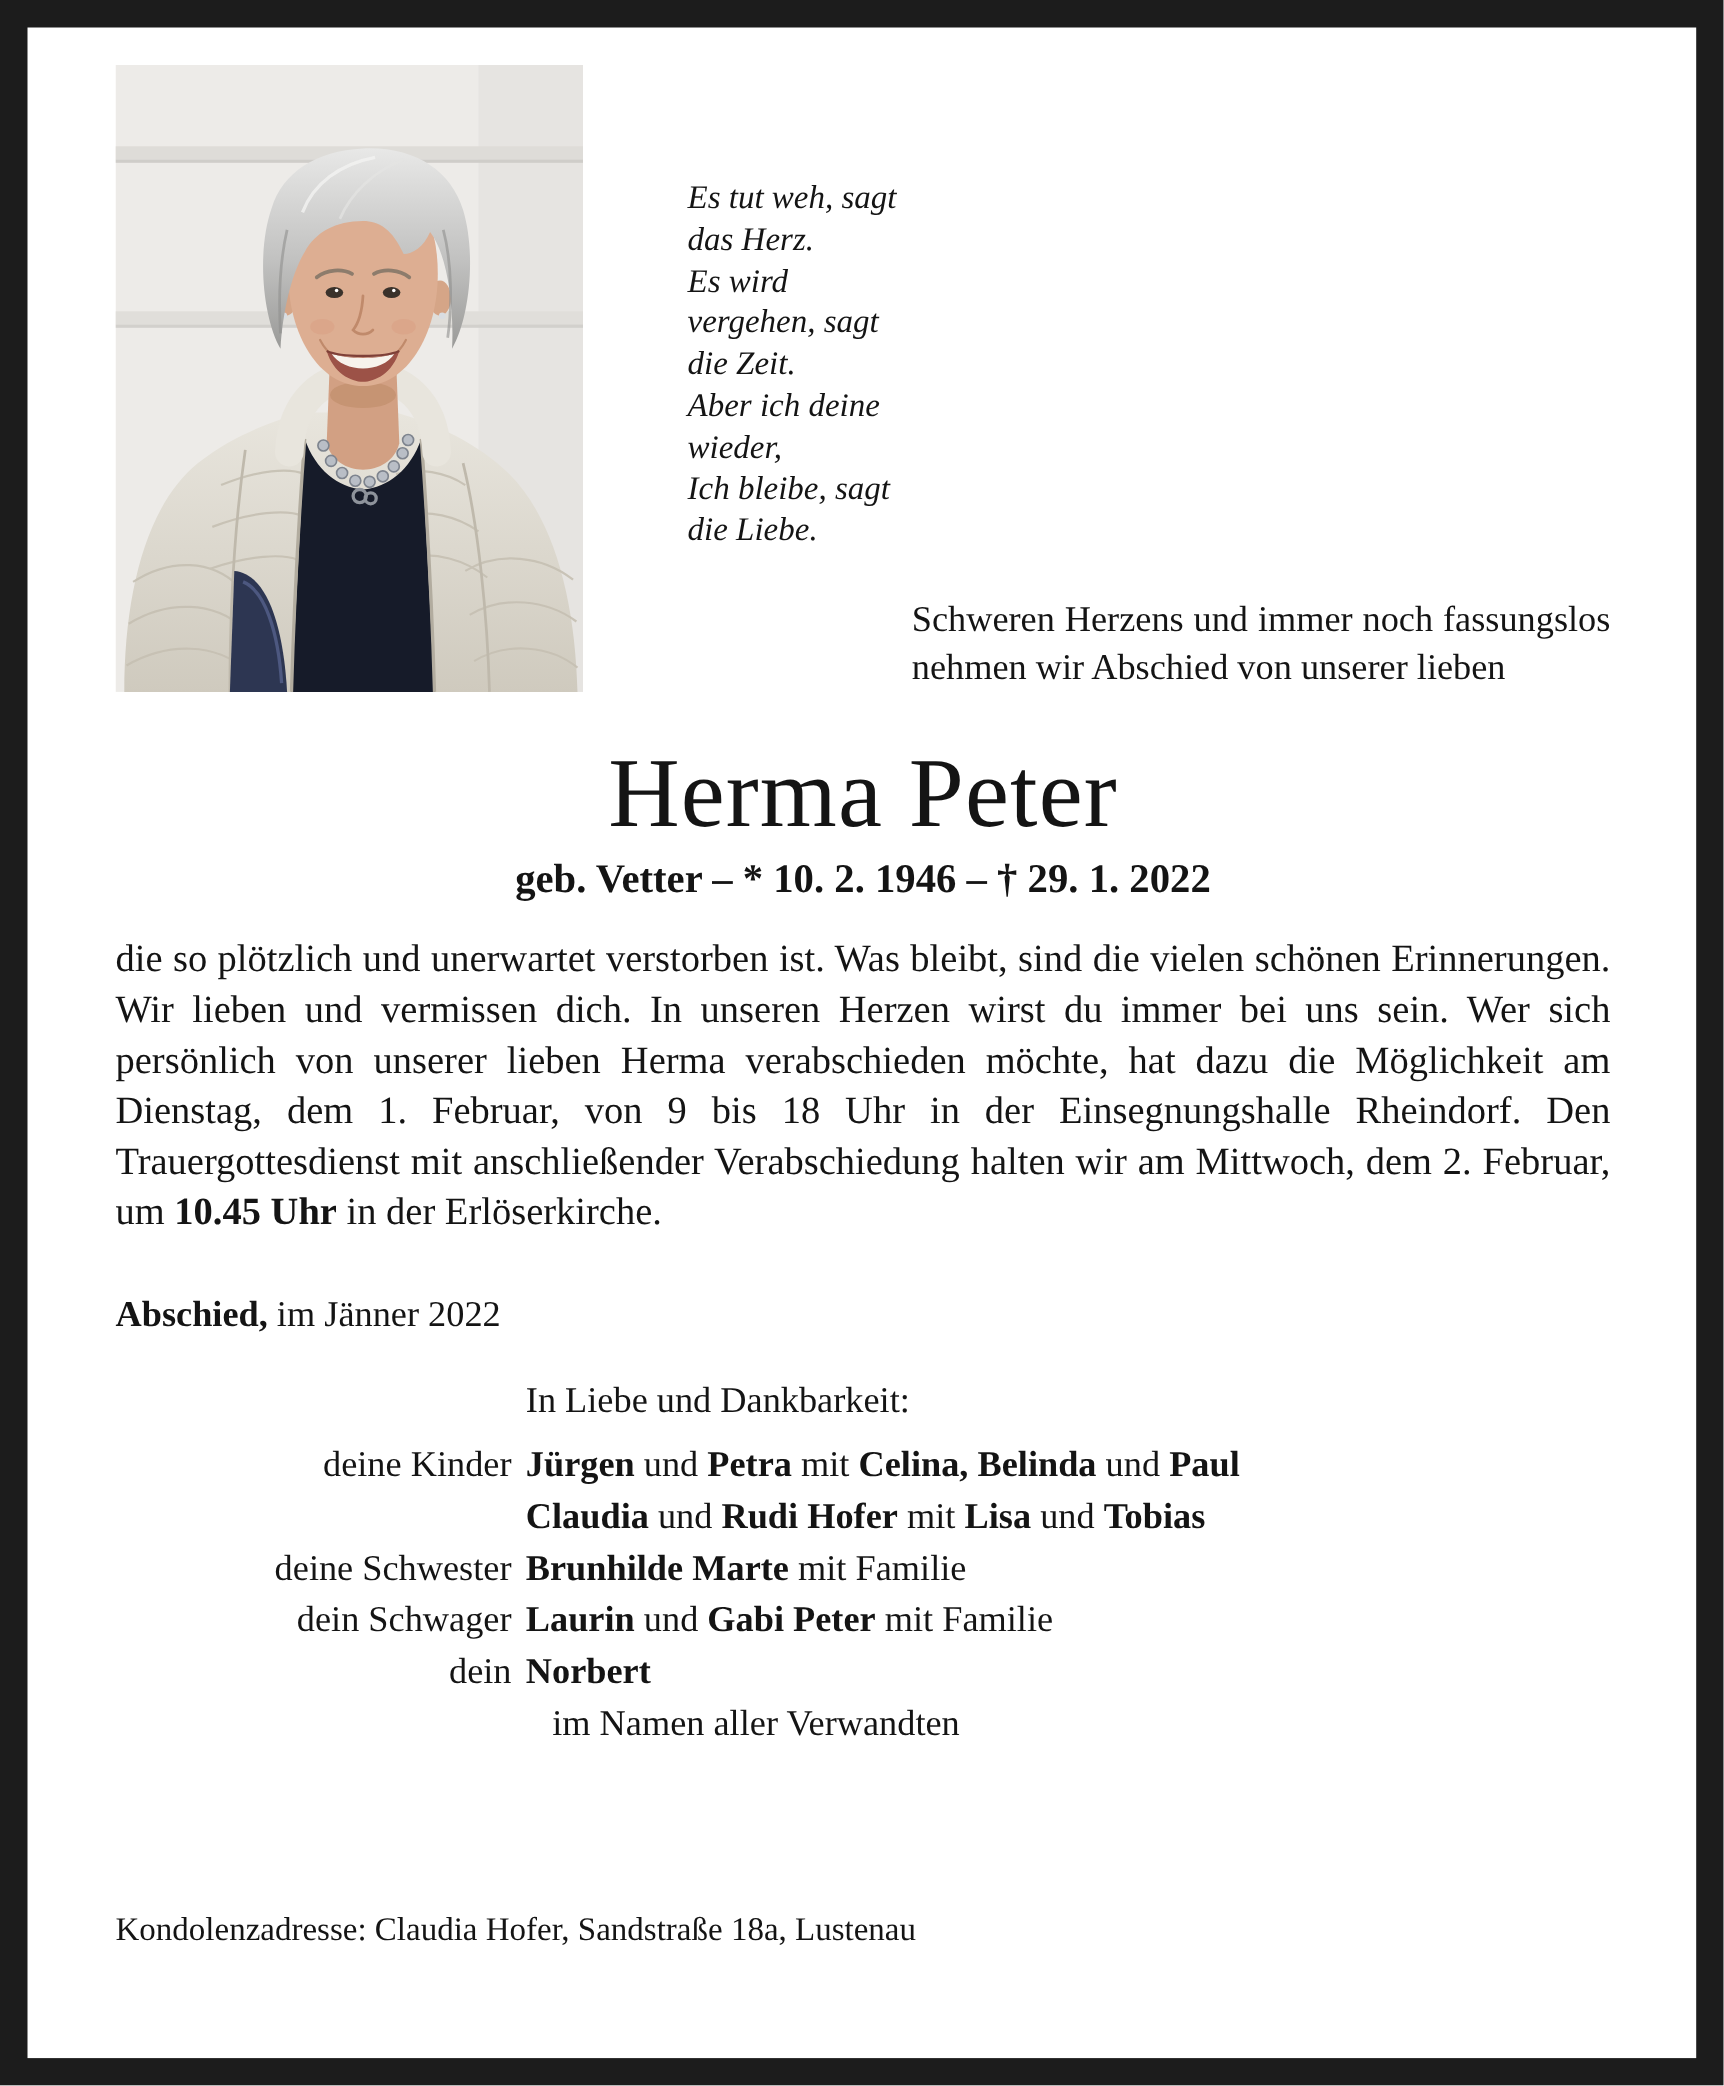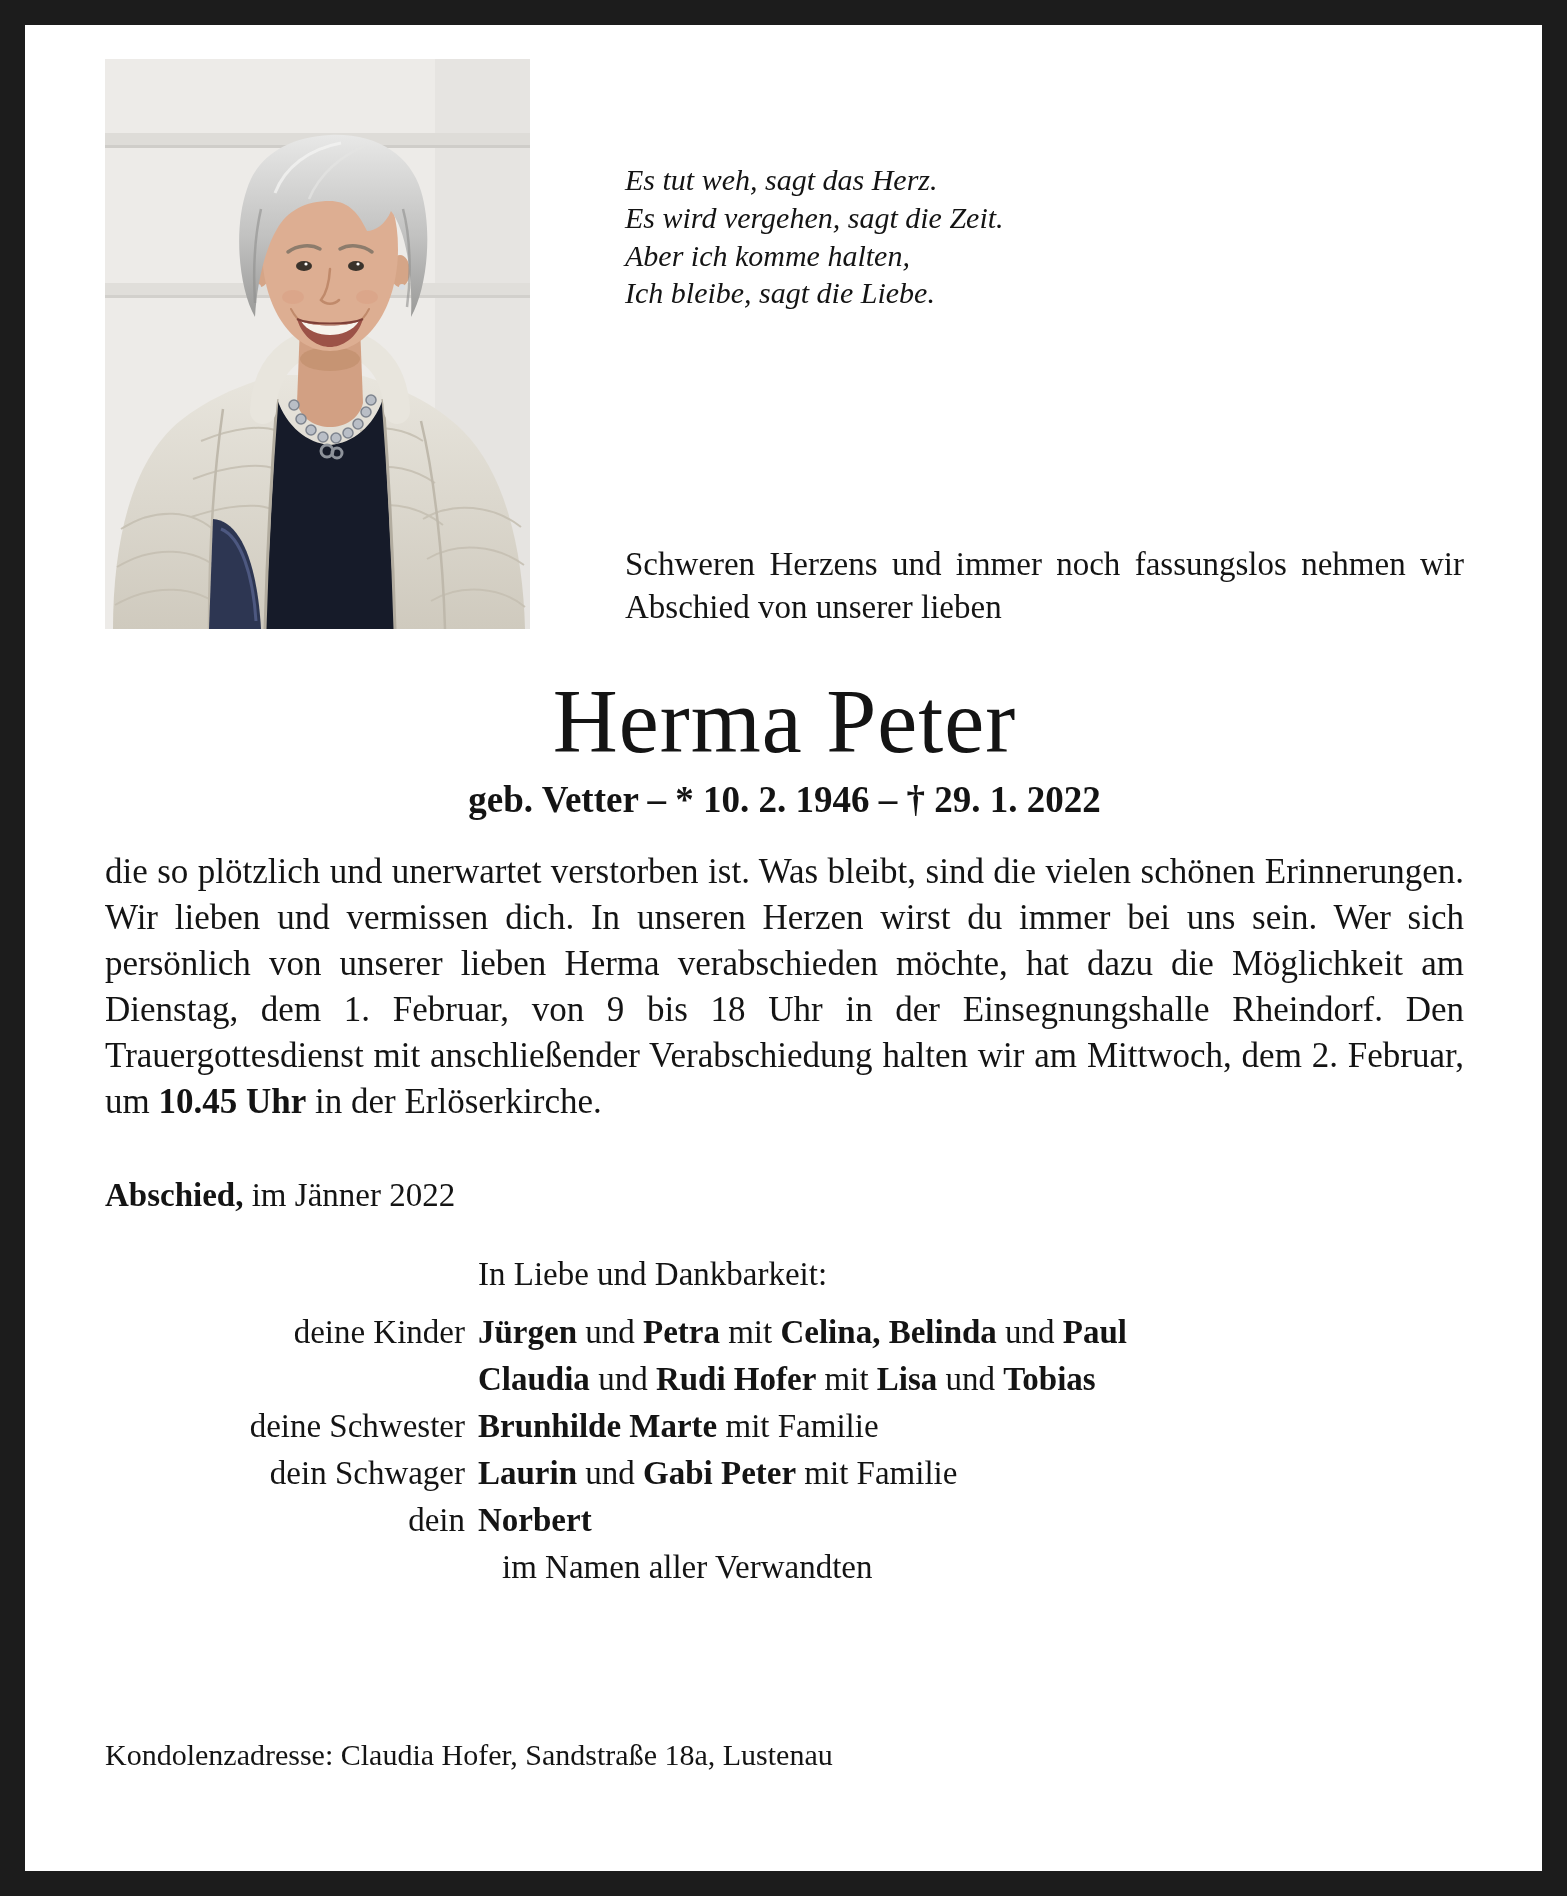--- a/index.html
+++ b/index.html
@@ -15,21 +15,21 @@
     background: #ffffff;
     color: #141414;
     padding: 34px 78px 10px 80px;
     overflow: hidden;
   }
   p, h1 { margin: 0; }
 
   .top { display: flex; }
   .photo { width: 425px; height: 570px; flex: 0 0 auto; }
   .photo svg { display: block; width: 100%; height: 100%; }
-  .top-right { flex: 1; margin-left: 95px; display: flex; flex-direction: column; }
+  .top-right { flex: 1; margin-left: 95px; display: flex; flex-direction: row; }
 
   .poem { margin-top: 102px; font-style: italic; font-size: 30px; line-height: 1.26; }
   .intro { margin-top: auto; font-size: 33px; line-height: 1.3; text-align: justify; }
 
   .name { margin-top: 44px; text-align: center; font-size: 90px; font-weight: 400; line-height: 1.08; letter-spacing: 1px; }
   .dates { margin-top: 8px; text-align: center; font-size: 37px; font-weight: 700; }
 
   .body-par { margin-top: 28px; font-size: 35px; line-height: 1.315; text-align: justify; }
   .dateline { margin-top: 52px; font-size: 33px; }
   .closing  { margin-top: 42px; margin-left: 373px; font-size: 33px; }
@@ -141,21 +141,21 @@
         </g>
         <circle cx="222" cy="392" r="6" fill="none" stroke="#8e939b" stroke-width="3"></circle>
         <circle cx="232" cy="394" r="5" fill="none" stroke="#8e939b" stroke-width="3"></circle>
       </svg>
     </div>
 
     <div class="top-right">
       <div class="poem">
         <div>Es tut weh, sagt das Herz.</div>
         <div>Es wird vergehen, sagt die Zeit.</div>
-        <div>Aber ich komme halten,</div>
+        <div>Aber ich deine wieder,</div>
         <div>Ich bleibe, sagt die Liebe.</div>
       </div>
       <p class="intro">Schweren Herzens und immer noch fassungslos nehmen wir Abschied von unserer lieben</p>
     </div>
   </div>
 
   <h1 class="name">Herma Peter</h1>
   <div class="dates">geb. Vetter – * 10. 2. 1946 – † 29. 1. 2022</div>
 
   <p class="body-par"><span>die so plötzlich und unerwartet verstorben ist. Was bleibt, sind die vielen schönen Erinnerungen. Wir lieben und vermissen dich. In unseren Herzen wirst du immer bei uns sein. Wer sich persönlich von unserer lieben Herma verabschieden möchte, hat dazu die Möglichkeit am Dienstag, dem 1. Februar, von 9 bis 18 Uhr in der Einsegnungshalle Rheindorf. Den Trauergottesdienst mit anschließender Verabschiedung halten wir am Mittwoch, dem 2. Februar, um </span><span class="b">10.45 Uhr</span><span> in der Erlöserkirche.</span></p>

